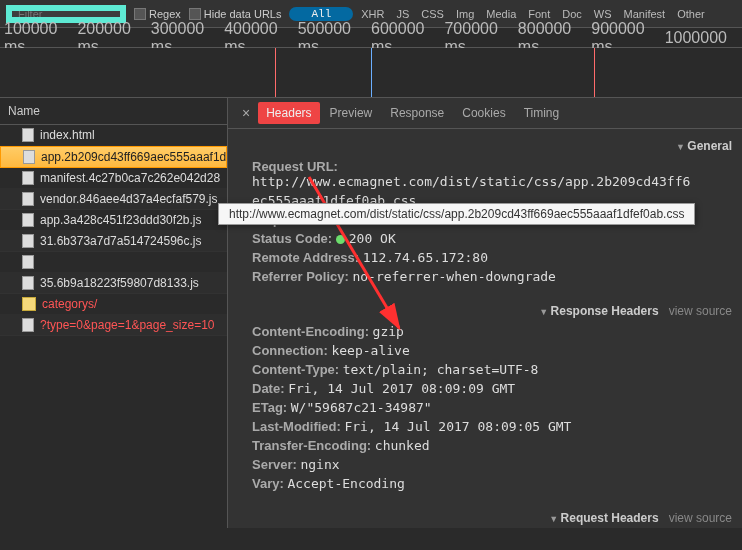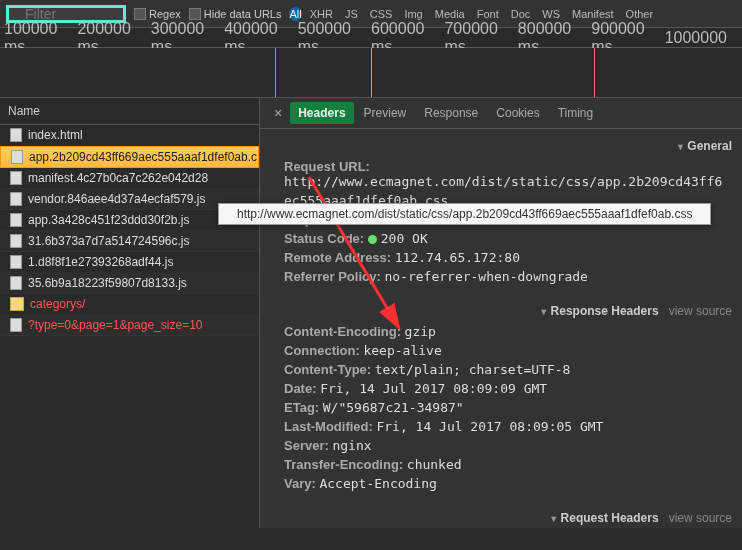--- a/index.html
+++ b/index.html
@@ -17,69 +17,69 @@
   background: #333;
   padding: 4px 6px;
   display: flex;
   align-items: center;
   gap: 8px;
   border-bottom: 1px solid #555;
   height: 28px;
 }
 .filter-input {
   background: #3d3d3d;
-  border: 3px solid #5eead4;
+  border: 6px solid #5eead4;
   color: #aaa;
-  padding: 2px 16px;
-  font-size: 14px;
+  padding: 2px 6px;
+  font-size: 11px;
   width: 120px;
   height: 18px;
 }
 .chk-wrap {
   display: flex;
   align-items: center;
   gap: 3px;
   color: #ccc;
   font-size: 11px;
   justify-content: flex-end;
 }
 .chk { width: 12px; height: 12px; background: #555; border: 1px solid #777; }
 .type-tabs { display: flex; gap: 4px; align-items: center; font-size: 11px; color: #bbb; }
 .type-tabs span { padding: 1px 4px; cursor: pointer; }
-.type-tabs .all { background: #0369a1; border-radius: 8px; padding: 1px 0; color: #eee; }
+.type-tabs .all { background: #0369a1; border-radius: 8px; padding: 1px 22px; color: #eee; font-family: Liberation Mono, monospace; }
 .ruler {
   background: #2a2a2a;
   border-bottom: 1px solid #555;
   height: 20px;
   display: flex;
   align-items: center;
   padding: 0 4px;
   color: #bbb;
   font-size: 16px;
 }
 .ruler span { flex: 1; text-align: left; }
 .timeline { background: #2a2a2a; height: 50px; border-bottom: 1px solid #555; position: relative; }
 .timeline .mark { position: absolute; top: 0; bottom: 0; width: 1px; background: #ff6b6b; }
 .split { display: flex; height: 430px; }
 .left {
-  width: 260px;
+  width: 228px;
   border-right: 1px solid #555;
   background: #2a2a2a;
   overflow: hidden;
 }
 .left-hdr {
   padding: 6px 8px;
   border-bottom: 1px solid #555;
   color: #ccc;
   font-size: 12px;
 }
 .row {
   display: flex;
   align-items: flex-end;
-  padding: 3px 10px;
+  padding: 3px 22px;
   gap: 6px;
   font-size: 12px;
   border-bottom: 1px solid rgba(255,255,255,0.02);
   cursor: pointer;
   white-space: nowrap;
   overflow: hidden;
 }
 .row:nth-child(even) { background: rgba(255,255,255,0.02); }
 .row.sel {
   background: linear-gradient(#ffcc66, #ffb940);
@@ -92,21 +92,21 @@
 .right { flex: 1; background: #333; overflow: auto; position: relative; }
 .tabs {
   display: flex;
   gap: 2px;
   padding: 4px 8px;
   border-bottom: 1px solid #555;
   align-items: center;
 }
 .tabs .close { color: #aaa; font-size: 14px; padding: 0 6px; cursor: pointer; }
 .tabs .tab { padding: 4px 8px; color: #aaa; font-size: 12px; cursor: pointer; }
-.tabs .tab.active { color: #eee; background: #15803d; border-radius: 2px; font-weight: bold; }
+.tabs .tab.active { color: #eee; background: #ef4444; border-radius: 2px; }
 .section {
   padding: 4px 10px 8px 10px;
 }
 .sec-title {
   color: #ccc;
   font-size: 12px;
   padding: 6px 0 4px 0;
   font-weight: bold;
   text-align: right;
 }
@@ -122,21 +122,21 @@
   background: #6cdd6c;
   border-radius: 50%;
   margin-right: 4px;
   vertical-align: middle;
 }
 .tooltip {
   position: absolute;
   background: #f6f6f6;
   color: #333;
   border: 1px solid #999;
-  padding: 3px 18px;
+  padding: 3px 10px;
   font-size: 12px;
   z-index: 50;
   left: 218px;
   top: 203px;
   box-shadow: 1px 1px 6px rgba(0,0,0,0.4);
   white-space: nowrap;
 }
 .arrow {
   position: absolute;
   z-index: 40;
@@ -214,21 +214,20 @@
         <div class="row">
           <div class="ficon"></div>
           <span>app.3a428c451f23ddd30f2b.js</span>
         </div>
         <div class="row">
           <div class="ficon"></div>
           <span>31.6b373a7d7a514724596c.js</span>
         </div>
         <div class="row">
           <div class="ficon"></div>
-          <span>1.d8f8f1e27393268adf44.js</span>
         </div>
         <div class="row">
           <div class="ficon"></div>
           <span>35.6b9a18223f59807d8133.js</span>
         </div>
         <div class="row red">
           <div class="ficon folder"></div>
           <span>categorys/</span>
         </div>
         <div class="row red">
@@ -260,22 +259,22 @@
 
     <div class="section">
       <div class="sec-title"><span>Response Headers</span><span class="vs">view source</span></div>
       <div id="resp-h">
           <div class="kv"><span class="k">Content-Encoding:</span> <span class="v">gzip</span></div>
           <div class="kv"><span class="k">Connection:</span> <span class="v">keep-alive</span></div>
           <div class="kv"><span class="k">Content-Type:</span> <span class="v">text/plain; charset=UTF-8</span></div>
           <div class="kv"><span class="k">Date:</span> <span class="v">Fri, 14 Jul 2017 08:09:09 GMT</span></div>
           <div class="kv"><span class="k">ETag:</span> <span class="v">W/"59687c21-34987"</span></div>
           <div class="kv"><span class="k">Last-Modified:</span> <span class="v">Fri, 14 Jul 2017 08:09:05 GMT</span></div>
+          <div class="kv"><span class="k">Transfer-Encoding:</span> <span class="v">chunked</span></div>
           <div class="kv"><span class="k">Server:</span> <span class="v">nginx</span></div>
-          <div class="kv"><span class="k">Transfer-Encoding:</span> <span class="v">chunked</span></div>
           <div class="kv"><span class="k">Vary:</span> <span class="v">Accept-Encoding</span></div>
         </div>
     </div>
 
     <div class="section">
       <div class="sec-title"><span>Request Headers</span><span class="vs">view source</span></div>
 
     </div>
   </div>
 </div>

